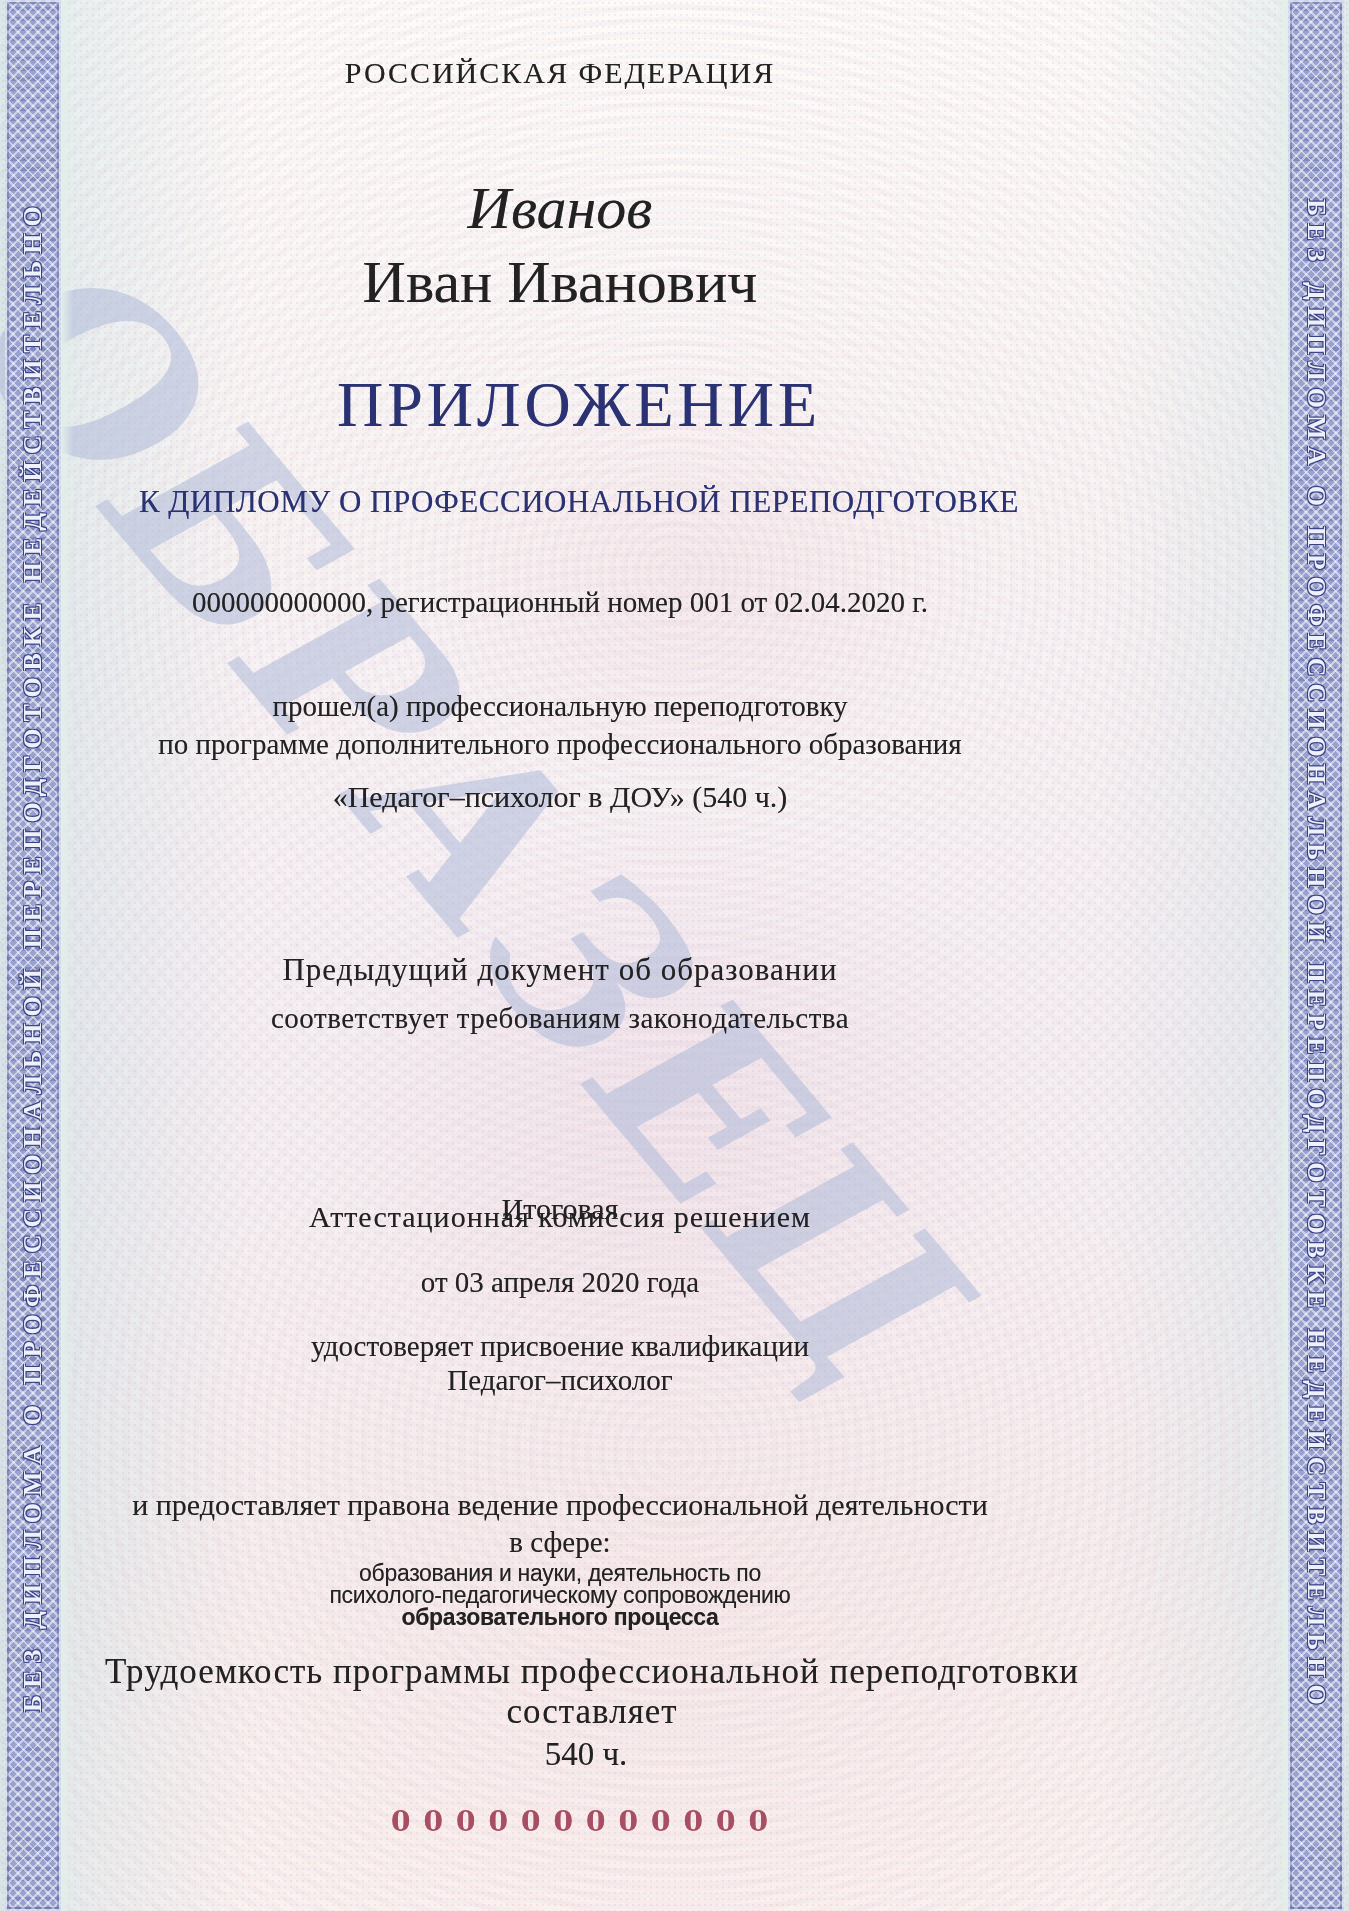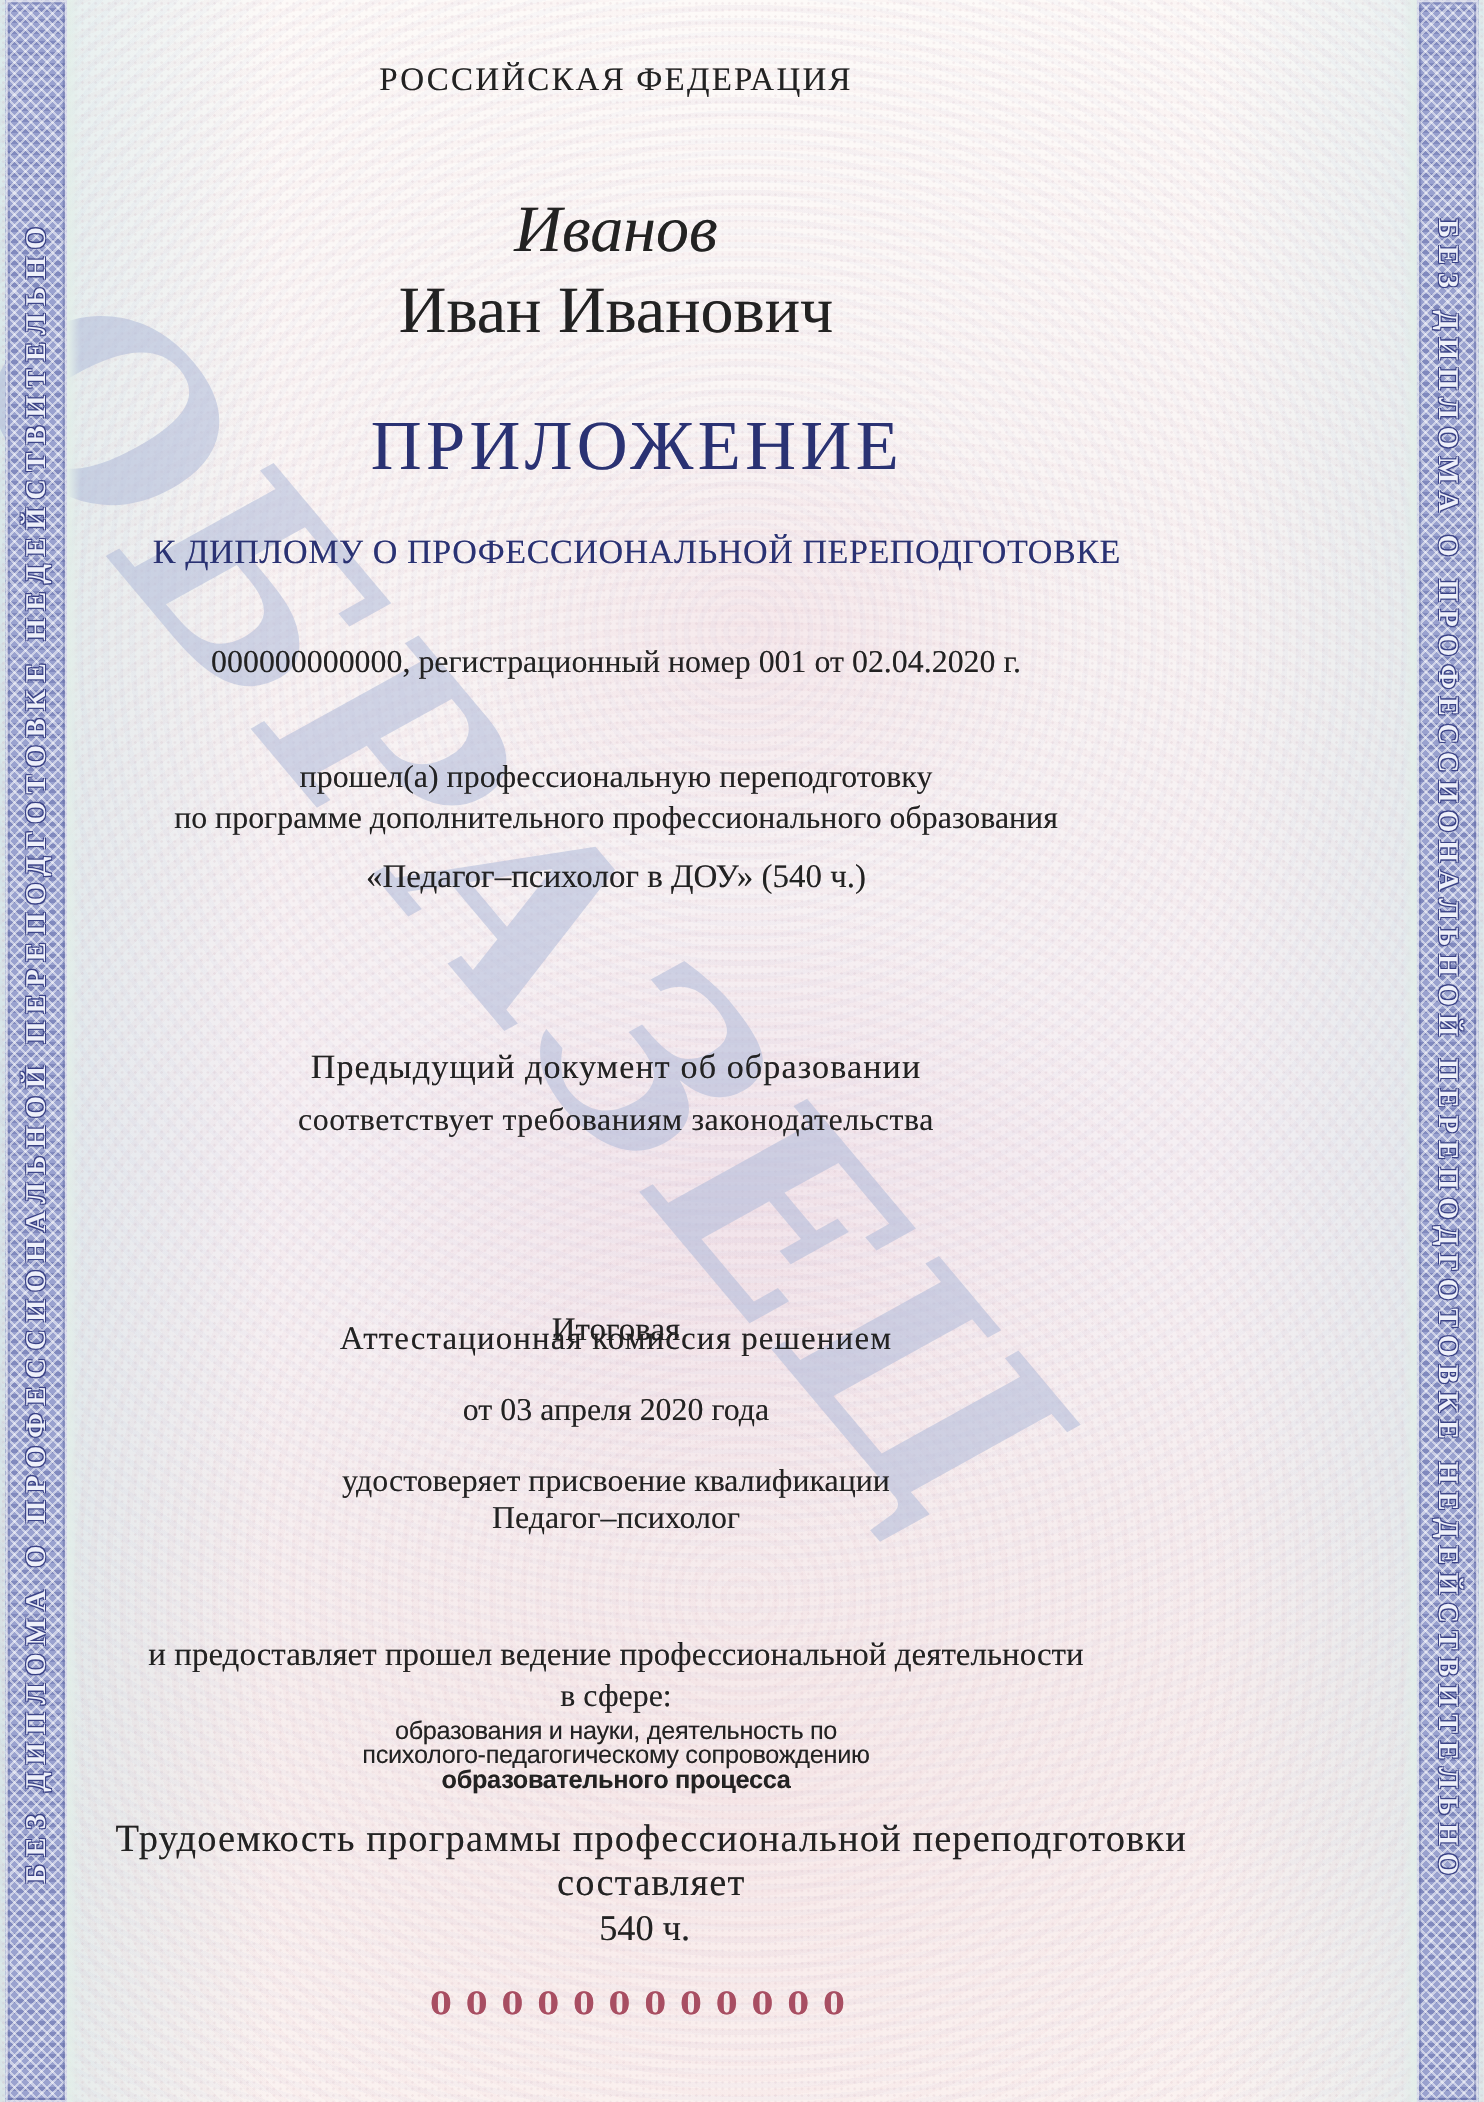--- a/index.html
+++ b/index.html
@@ -112,21 +112,21 @@
   <div class="line l-passed1">прошел(а) профессиональную переподготовку</div>
   <div class="line l-passed2">по программе дополнительного профессионального образования</div>
   <div class="line l-program">«Педагог–психолог в ДОУ» (540 ч.)</div>
   <div class="line l-prev1">Предыдущий документ об образовании</div>
   <div class="line l-prev2">соответствует требованиям законодательства</div>
   <div class="line l-final">Итоговая</div>
   <div class="line l-commiss">Аттестационная комиссия решением</div>
   <div class="line l-date">от 03 апреля 2020 года</div>
   <div class="line l-cert">удостоверяет присвоение квалификации</div>
   <div class="line l-qual">Педагог–психолог</div>
-  <div class="line l-rights">и предоставляет прошел ведение профессиональной деятельности</div>
+  <div class="line l-rights">и предоставляет правона ведение профессиональной деятельности</div>
   <div class="line l-sphere">в сфере:</div>
   <div class="line l-s1 small-sans">образования и науки, деятельность по</div>
   <div class="line l-s2 small-sans">психолого-педагогическому сопровождению</div>
   <div class="line l-s3 small-sans">образовательного процесса</div>
   <div class="line l-work">Трудоемкость программы профессиональной переподготовки составляет</div>
   <div class="line alt l-hours">540 ч.</div>
   <div class="line alt l-serial">000000000000</div>
 
 </div>
 

